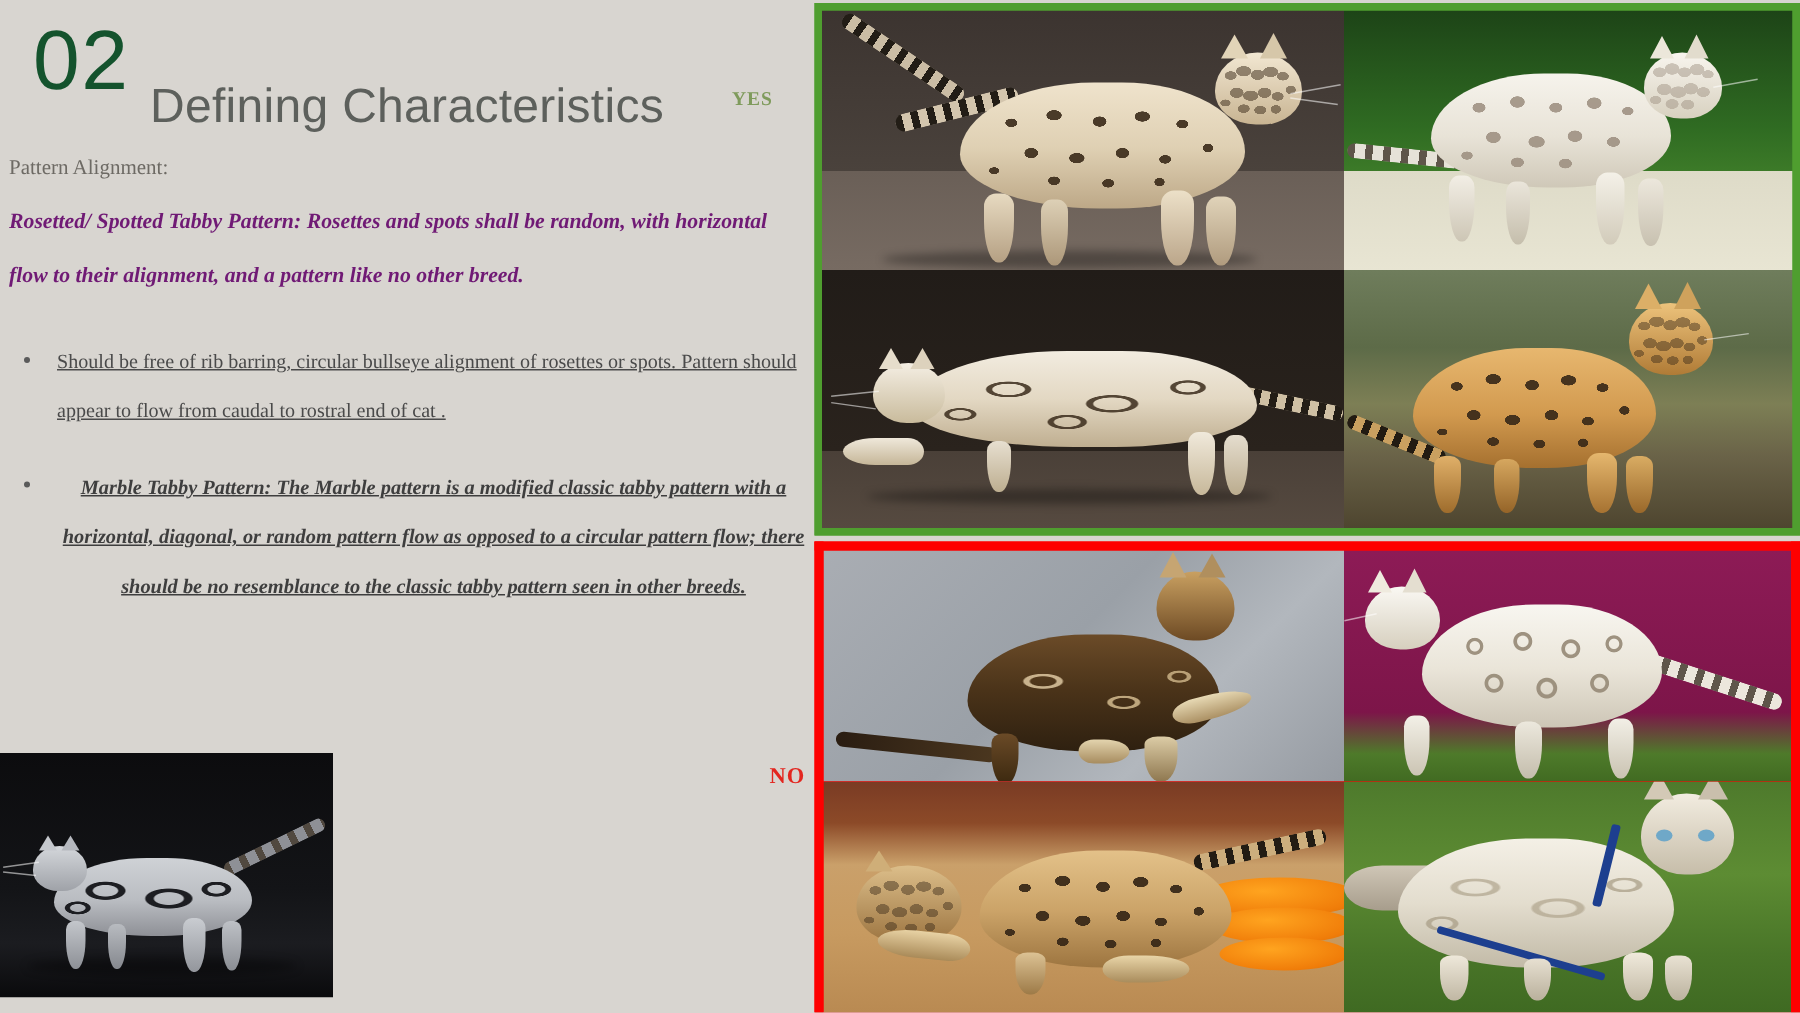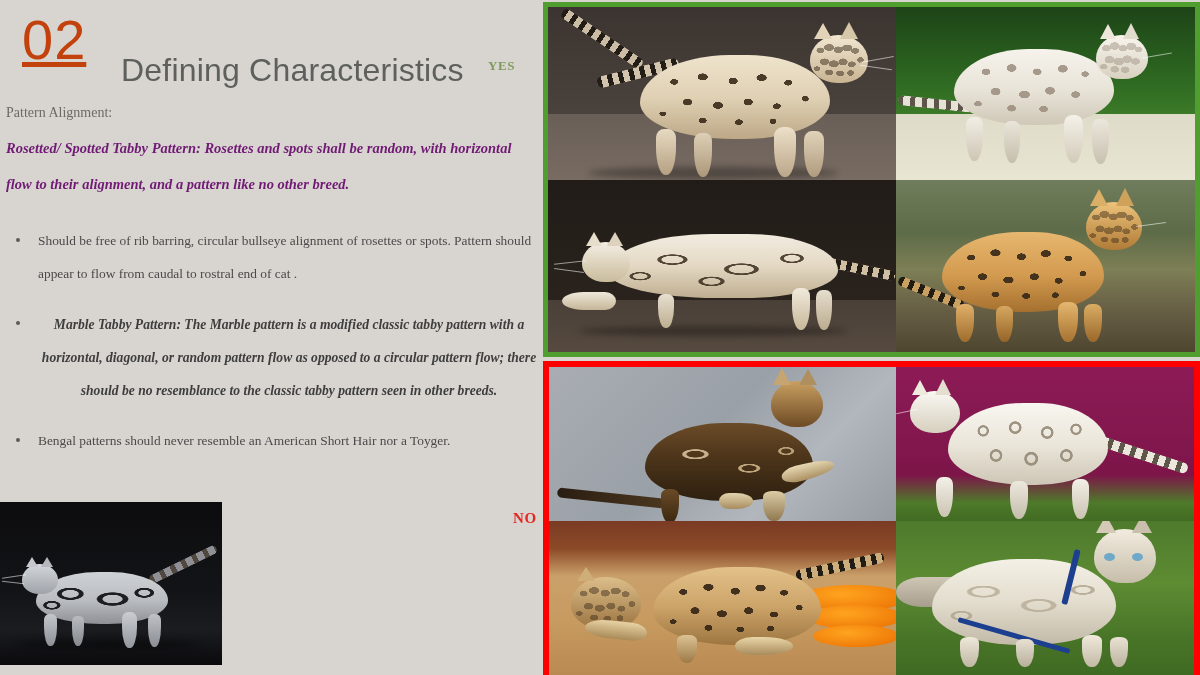--- a/index.html
+++ b/index.html
@@ -22,34 +22,32 @@
     left: 0; top: 0;
     width: 543px; height: 675px;
   }
 
   .slide-number {
     position: absolute;
     left: 22px; top: 12px;
     font-size: 56px;
     font-weight: 300;
     letter-spacing: 1px;
-    color: #c2410c;
+    color: #14532d;
     line-height: 1;
-    text-decoration: underline;
   }
 
   .slide-title {
     position: absolute;
     left: 100px; top: 52px;
     font-size: 32px;
     font-weight: 400;
     color: #5d605c;
     letter-spacing: 0.2px;
     white-space: nowrap;
-    margin-left: 21px;
   }
 
   .yes-label {
     position: absolute;
     left: 488px; top: 58px;
     font-family: "Liberation Serif", serif;
     font-size: 13px;
     font-weight: 700;
     letter-spacing: 0.6px;
     color: #7f9b5c;
@@ -93,20 +91,21 @@
   }
 
   .bullet {
     position: relative;
     padding-left: 32px;
     margin-bottom: 17px;
     font-family: "Liberation Serif", serif;
     font-size: 13.4px;
     color: #4a4a4a;
     line-height: 2.45;
+    text-decoration: underline;
   }
   .bullet::before {
     content: "";
     position: absolute;
     left: 10px; top: 13px;
     width: 4px; height: 4px;
     border-radius: 50%;
     background: #5a5a5a;
   }
   .bullet.em {
@@ -287,21 +286,20 @@
 
   <div class="yes-label">YES</div>
   <div class="no-label">NO</div>
 
   <div class="lead-label">Pattern Alignment:</div>
   <div class="lead-para">Rosetted/ Spotted Tabby Pattern: Rosettes and spots shall be random, with horizontal flow to their alignment, and a pattern like no other breed.</div>
 
   <ul class="bullets">
     <li class="bullet">Should be free of rib barring, circular bullseye alignment of rosettes or spots. Pattern should appear to flow from caudal to rostral end of cat .</li>
     <li class="bullet em">Marble Tabby Pattern: The Marble pattern is a modified classic tabby pattern with a horizontal, diagonal, or random pattern flow as opposed to a circular pattern flow; there should be no resemblance to the classic tabby pattern seen in other breeds.</li>
-    <li class="bullet">Bengal patterns should never resemble an American Short Hair nor a Toyger.</li>
   </ul>
 
   <div class="photo-bl-1">
     <div class="scene bg-black-studio">
       <div class="shadow-ground" style="left:18px; top:136px; width:180px; height:12px;"></div>
 
       <div class="tail-el tail-rings-light" style="left:146px; top:58px; width:74px; height:9px; background-color:#8e9096; transform:rotate(-26deg); border-radius:6px;"></div>
 
       <div class="body-el" style="left:36px; top:70px; width:132px; height:52px; background:linear-gradient(#cfd2d6 0%, #b9bcc1 55%, #8e9096 100%);">
         <div class="marble-swirl" style="opacity:.95; background-image:

